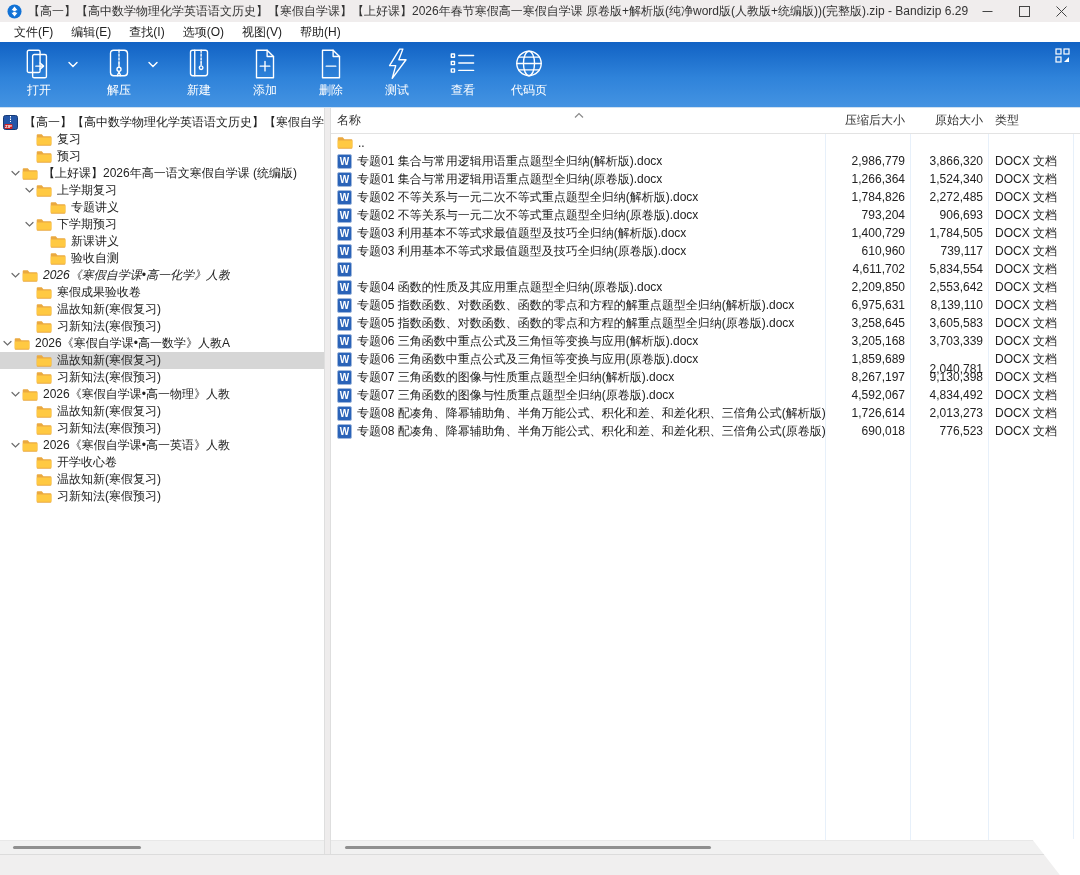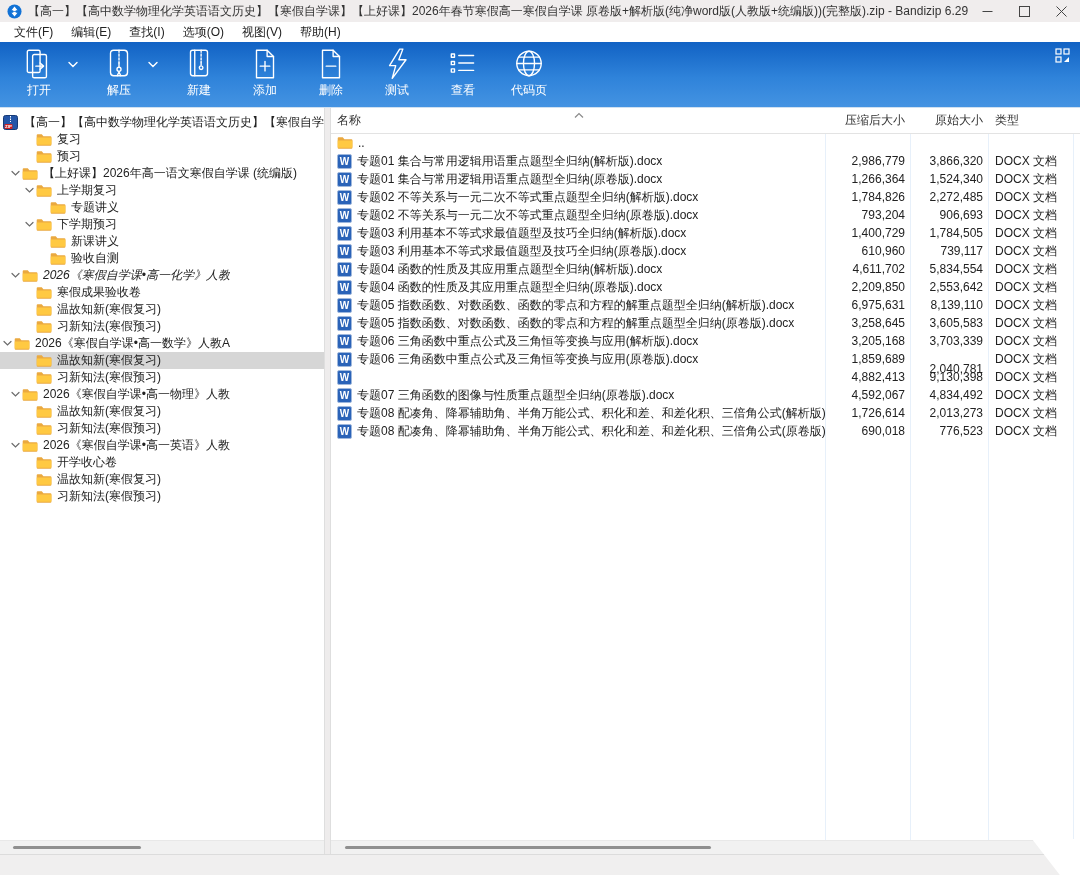--- a/index.html
+++ b/index.html
@@ -576,21 +576,20 @@
               <span class="word-icon">W</span>
               <span>专题03 利用基本不等式求最值题型及技巧全归纳(原卷版).docx</span>
             </div>
             <div class="cell num" style="width: 85px;">610,960</div>
             <div class="cell num" style="width: 78px;">739,117</div>
             <div class="cell" style="flex: 1 1 0%;">DOCX 文档</div>
           </div>
           <div class="lrow">
             <div class="cell name" style="width: 495px;">
               <span class="word-icon">W</span>
-              <span>专题04 函数的性质及其应用重点题型全归纳(解析版).docx</span>
             </div>
             <div class="cell num" style="width: 85px;">4,611,702</div>
             <div class="cell num" style="width: 78px;">5,834,554</div>
             <div class="cell" style="flex: 1 1 0%;">DOCX 文档</div>
           </div>
           <div class="lrow">
             <div class="cell name" style="width: 495px;">
               <span class="word-icon">W</span>
               <span>专题04 函数的性质及其应用重点题型全归纳(原卷版).docx</span>
             </div>
@@ -630,22 +629,23 @@
               <span class="word-icon">W</span>
               <span>专题06 三角函数中重点公式及三角恒等变换与应用(原卷版).docx</span>
             </div>
             <div class="cell num" style="width: 85px;">1,859,689</div>
             <div class="cell num" style="width: 78px; margin-top: 20px;">2,040,781</div>
             <div class="cell" style="flex: 1 1 0%;">DOCX 文档</div>
           </div>
           <div class="lrow">
             <div class="cell name" style="width: 495px;">
               <span class="word-icon">W</span>
-            </div>
-            <div class="cell num" style="width: 85px;">4,882,413</div>
+              <span>专题07 三角函数的图像与性质重点题型全归纳(解析版).docx</span>
+            </div>
+            <div class="cell num" style="width: 85px;">8,267,197</div>
             <div class="cell num" style="width: 78px;">9,130,398</div>
             <div class="cell" style="flex: 1 1 0%;">DOCX 文档</div>
           </div>
           <div class="lrow">
             <div class="cell name" style="width: 495px;">
               <span class="word-icon">W</span>
               <span>专题07 三角函数的图像与性质重点题型全归纳(原卷版).docx</span>
             </div>
             <div class="cell num" style="width: 85px;">4,592,067</div>
             <div class="cell num" style="width: 78px;">4,834,492</div>

